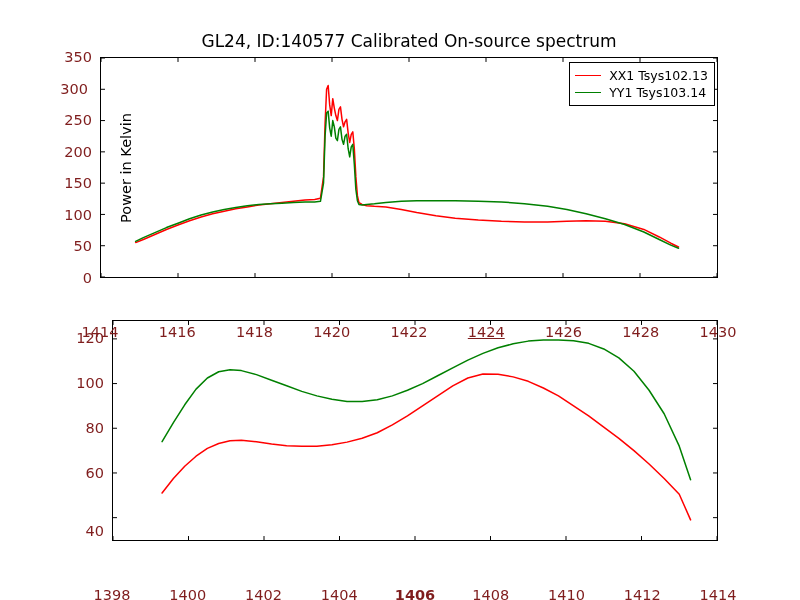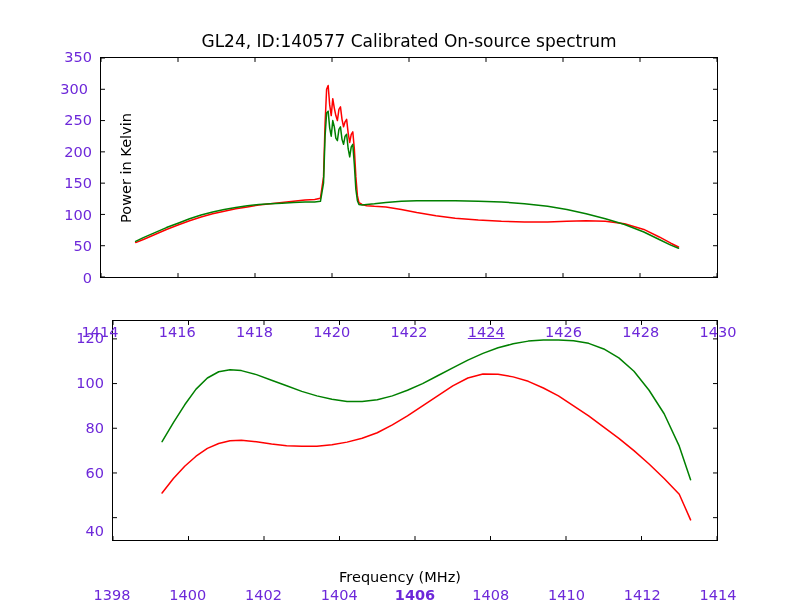--- a/index.html
+++ b/index.html
@@ -52,21 +52,21 @@
   .plot-svg {
     position: absolute;
     left: 0; top: 0;
     width: 100%;
     height: 100%;
     display: block;
   }
   .tick-label {
     position: absolute;
     font-size: 14.5px;
-    color: #6d28d9;
+    color: #7f1d1d;
     white-space: nowrap;
   }
   .ytick-label {
     text-align: right;
     transform: translateY(-50%);
   }
   .xtick-label {
     text-align: center;
     transform: translateX(-50%);
     margin-top: 40px;
@@ -167,20 +167,30 @@
           <line y1="63.14285714285714" y2="63.14285714285714" x1="618" x2="614"></line>
           <line y1="31.571428571428584" y2="31.571428571428584" x1="0" x2="4"></line>
           <line y1="31.571428571428584" y2="31.571428571428584" x1="618" x2="614"></line>
           <line y1="0" y2="0" x1="0" x2="4"></line>
           <line y1="0" y2="0" x1="618" x2="614"></line>
         </g>
         <path d="M34.76 186.27 L42.49 183.11 L54.08 178.06 L65.66 173.01 L77.25 168.59 L88.84 164.17 L100.42 160.38 L112.01 157.23 L123.60 154.70 L135.19 152.17 L146.77 150.28 L158.36 148.39 L169.95 147.12 L181.54 145.86 L193.13 144.60 L204.71 143.33 L214.37 142.70 L220.16 141.44 L223.25 119.97 L224.80 66.30 L226.34 31.57 L227.89 27.78 L229.43 47.36 L230.98 58.09 L232.52 41.04 L234.07 50.51 L235.61 58.09 L237.16 63.14 L238.70 51.78 L240.25 49.25 L241.79 61.88 L243.34 69.46 L244.88 64.41 L246.43 61.88 L247.97 75.77 L249.52 85.24 L251.06 77.03 L252.61 74.51 L254.15 91.56 L255.70 119.97 L257.24 138.91 L258.79 145.86 L261.88 147.75 L266.51 149.02 L274.24 149.65 L285.83 150.28 L301.27 152.81 L316.73 155.96 L336.04 159.12 L355.35 161.65 L378.52 163.54 L401.70 164.80 L424.88 165.43 L448.05 165.43 L467.36 164.80 L486.67 164.17 L505.99 164.80 L525.30 167.33 L544.61 173.01 L560.06 180.59 L571.65 186.90 L579.38 190.69" fill="none" stroke="#ff0000" stroke-width="1.5" stroke-linejoin="round" stroke-linecap="round" vector-effect="non-scaling-stroke"></path>
         <path d="M34.76 185.01 L42.49 181.22 L54.08 176.17 L65.66 171.12 L77.25 166.70 L88.84 162.28 L100.42 158.49 L112.01 155.33 L123.60 152.81 L135.19 150.91 L146.77 149.02 L158.36 147.75 L169.95 147.12 L181.54 146.49 L193.13 145.86 L204.71 145.23 L214.37 145.23 L220.16 144.60 L223.25 126.29 L224.80 78.93 L226.34 55.57 L227.89 53.67 L229.43 70.72 L230.98 78.93 L232.52 63.14 L234.07 69.46 L235.61 80.82 L237.16 83.35 L238.70 71.98 L240.25 69.46 L241.79 82.09 L243.34 87.14 L244.88 78.93 L246.43 77.03 L247.97 91.56 L249.52 99.77 L251.06 89.66 L252.61 87.14 L254.15 107.34 L255.70 132.60 L257.24 143.97 L258.79 147.75 L261.88 148.39 L266.51 147.75 L274.24 147.12 L285.83 145.86 L301.27 144.60 L316.73 143.97 L336.04 143.97 L355.35 143.97 L378.52 144.60 L401.70 145.23 L424.88 147.12 L448.05 149.65 L467.36 152.81 L486.67 157.23 L505.99 162.28 L525.30 167.96 L544.61 175.54 L560.06 183.11 L571.65 188.80 L579.38 191.95" fill="none" stroke="#008000" stroke-width="1.5" stroke-linejoin="round" stroke-linecap="round" vector-effect="non-scaling-stroke"></path>
       </svg>
 
+    <div class="legend-box" id="legend-top">
+      <div class="legend-row">
+        <span class="legend-swatch" style="border-top-color:#ff0000"></span>
+        <span class="legend-text">XX1 Tsys102.13</span>
+      </div>
+      <div class="legend-row">
+        <span class="legend-swatch" style="border-top-color:#008000"></span>
+        <span class="legend-text">YY1 Tsys103.14</span>
+      </div>
+    </div>
 
     <div class="axis-title" id="ylabel-top">Power in Kelvin</div>
   </div>
 
   <div class="axes" id="axes-bottom">
     <svg class="plot-svg" id="svg-bottom" viewBox="0 0 606 221" preserveAspectRatio="none">
         <g stroke="#000000" stroke-width="1">
           <line x1="0" x2="0" y1="221" y2="217"></line>
           <line x1="0" x2="0" y1="0" y2="4"></line>
           <line x1="75.75" x2="75.75" y1="221" y2="217"></line>
@@ -209,21 +219,20 @@
           <line y1="63.14285714285714" y2="63.14285714285714" x1="606" x2="602"></line>
           <line y1="18.040816326530603" y2="18.040816326530603" x1="0" x2="4"></line>
           <line y1="18.040816326530603" y2="18.040816326530603" x1="606" x2="602"></line>
         </g>
         <path d="M49.24 173.64 L60.60 158.98 L71.96 146.58 L83.33 136.43 L94.69 128.54 L106.05 123.58 L117.41 120.87 L128.78 120.42 L143.92 121.78 L159.08 124.03 L174.22 125.83 L189.38 126.51 L204.53 126.29 L219.67 124.93 L234.83 122.23 L249.97 118.39 L265.13 112.76 L280.28 104.86 L295.42 95.84 L310.58 85.69 L325.72 75.55 L340.88 65.40 L356.03 57.51 L371.17 53.45 L386.33 53.67 L401.47 56.38 L416.63 60.89 L431.78 67.65 L446.92 75.55 L462.08 85.69 L477.22 95.84 L492.38 107.12 L507.53 118.39 L522.67 130.80 L537.83 144.33 L552.97 158.98 L568.13 174.77 L579.49 200.70" fill="none" stroke="#ff0000" stroke-width="1.5" stroke-linejoin="round" stroke-linecap="round" vector-effect="non-scaling-stroke"></path>
         <path d="M49.24 121.78 L60.60 102.61 L71.96 84.57 L83.33 68.78 L94.69 57.51 L106.05 51.19 L117.41 49.16 L128.78 50.06 L143.92 54.12 L159.08 59.76 L174.22 65.40 L189.38 71.04 L204.53 75.55 L219.67 78.93 L234.83 81.18 L249.97 81.18 L265.13 79.38 L280.28 75.55 L295.42 69.91 L310.58 63.14 L325.72 55.25 L340.88 47.36 L356.03 39.46 L371.17 32.70 L386.33 27.06 L401.47 23.00 L416.63 20.30 L431.78 19.17 L446.92 19.17 L462.08 19.84 L477.22 22.55 L492.38 28.19 L507.53 37.21 L522.67 50.74 L537.83 69.91 L552.97 93.59 L568.13 126.29 L579.49 160.11" fill="none" stroke="#008000" stroke-width="1.5" stroke-linejoin="round" stroke-linecap="round" vector-effect="non-scaling-stroke"></path>
       </svg>
 
   </div>
 
-  <div class="axis-title" id="xlabel-bottom">Frequency (MHz)</div>
 
   <div id="tick-layer">
       <div class="tick-label xtick-label" style="left: 100px; top: 284px;">1414</div>
       <div class="tick-label xtick-label" style="left: 177.25px; top: 284px;">1416</div>
       <div class="tick-label xtick-label" style="left: 254.5px; top: 284px;">1418</div>
       <div class="tick-label xtick-label" style="left: 331.75px; top: 284px;">1420</div>
       <div class="tick-label xtick-label" style="left: 409px; top: 284px;">1422</div>
       <div class="tick-label xtick-label" style="left: 486.25px; top: 284px; text-decoration: underline;">1424</div>
       <div class="tick-label xtick-label" style="left: 563.5px; top: 284px;">1426</div>
       <div class="tick-label xtick-label" style="left: 640.75px; top: 284px;">1428</div>

